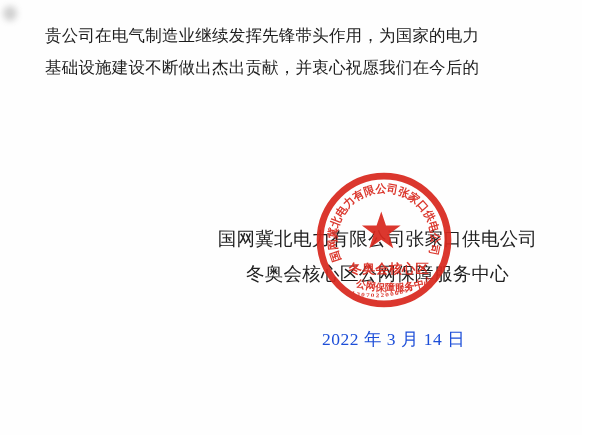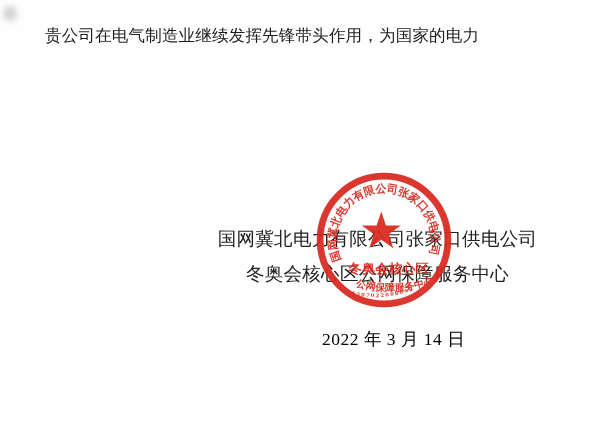--- a/index.html
+++ b/index.html
@@ -24,38 +24,39 @@
   .body-line{white-space:nowrap;}
   .sig-block{
     position:absolute;left:217px;top:222px;width:321px;
     text-align:center;color:#202020;
   }
   .sig-line{
     font-size:18.5px;line-height:35px;white-space:nowrap;letter-spacing:0.3px;
   }
   .date-line{
     position:absolute;left:322px;top:327px;
-    font-size:17.5px;color:#000000;white-space:nowrap;letter-spacing:0.5px;
+    font-size:17.5px;color:#1d4ed8;white-space:nowrap;letter-spacing:0.5px;
   }
   .seal{
     position:absolute;left:316px;top:172px;
     width:136px;height:136px;
     opacity:0.93;
   }
   .seal text{font-family:"Liberation Serif","DejaVu Serif",serif;font-weight:bold;}
 </style>
 </head>
 <body>
 
 <div class="page">
 
   <div class="smudge"></div>
 
   <div class="body-text">
     <div class="body-line">贵公司在电气制造业继续发挥先锋带头作用，为国家的电力</div>
+    <div class="body-line">基础设施建设不断做出杰出贡献，并衷心祝愿我们在今后的</div>
   </div>
 
   <div class="sig-block">
     <div class="sig-line">国网冀北电力有限公司张家口供电公司</div>
     <div class="sig-line">冬奥会核心区公网保障服务中心</div>
   </div>
 
   <div class="date-line">2022 年 3 月 14 日</div>
 
   <svg class="seal" viewBox="0 0 200 200" aria-hidden="true">

